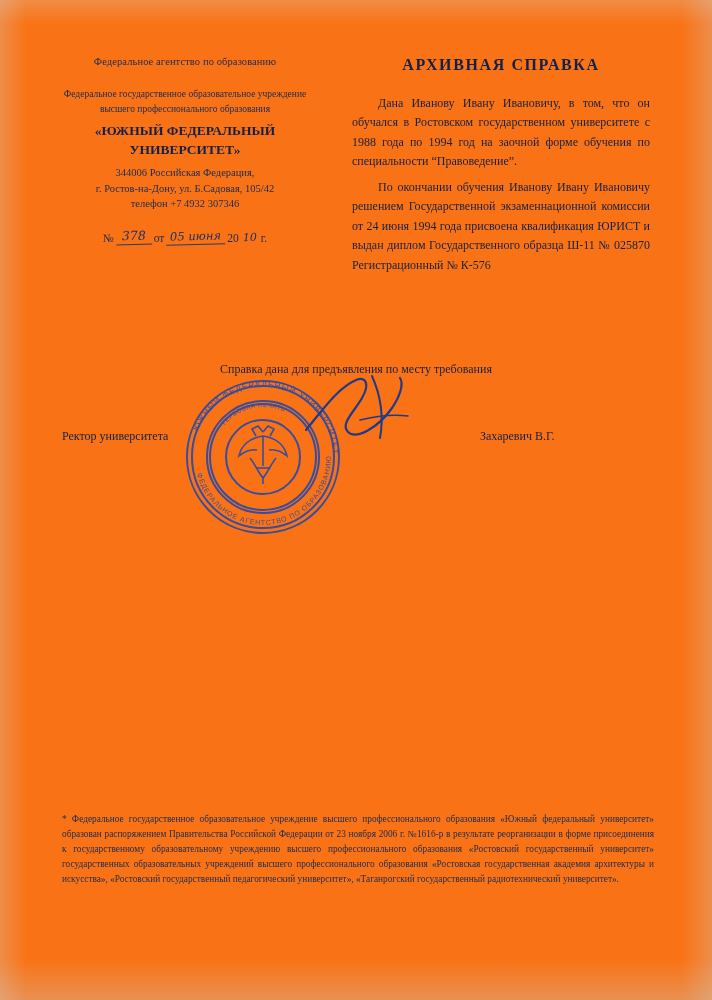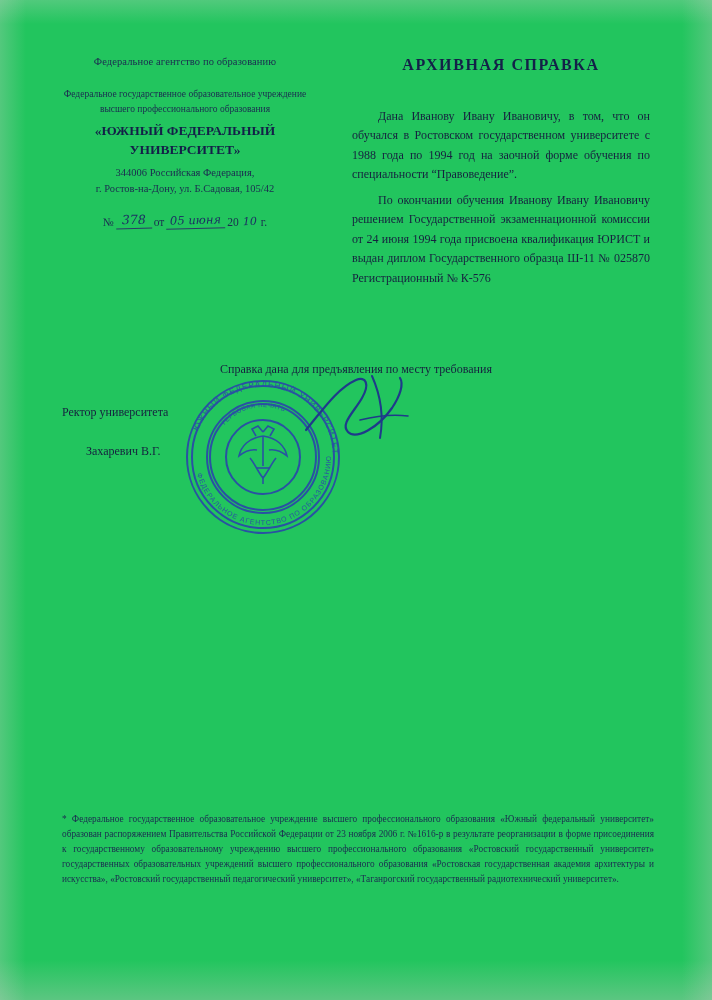--- a/index.html
+++ b/index.html
@@ -11,21 +11,21 @@
     width: 712px;
     height: 1000px;
     position: relative;
     font-family: "Liberation Serif", serif;
     color: #16213f;
     overflow: hidden;
   }
   .page {
     position: absolute;
     inset: 0;
-    background: #22c55e;
+    background: #f97316;
   }
   
   .page::before {
     content: "";
     position: absolute;
     inset: 0;
     background:
       linear-gradient(90deg, rgba(210,210,205,0.28) 0px, rgba(255,255,255,0) 26px),
       linear-gradient(270deg, rgba(205,205,200,0.30) 0px, rgba(255,255,255,0) 30px),
       linear-gradient(180deg, rgba(215,215,210,0.26) 0px, rgba(255,255,255,0) 24px),
@@ -99,21 +99,21 @@
   .hand.tiny  { font-size: 11px; padding: 0 2px 1px 2px; border-bottom: none; }
 
   .title-right {
     font-size: 16px;
     font-weight: bold;
     letter-spacing: 1.6px;
     text-align: center;
     color: #132048;
   }
   .body-text {
-    margin-top: 33px;
+    margin-top: 20px;
     font-size: 12px;
     line-height: 1.62;
     text-align: justify;
     text-indent: 26px;
     color: #16213f;
   }
   .body-text + .body-text { margin-top: 6px; }
 
   .mid-line {
     position: absolute;
@@ -126,21 +126,20 @@
   }
   .signature-row {
     position: absolute;
     left: 62px;
     top: 405px;
     width: 588px;
     display: flex;
     align-items: baseline;
     font-size: 12px;
     color: #16213f;
-    flex-direction: column;
   }
   .rector-label { width: 190px; }
   .sig-gap { flex: 1; }
   .rector-name { width: 170px; text-align: left; padding-left: 24px; margin-top: 24px; }
 
   
   .stamp {
     position: absolute;
     left: 178px;
     top: 372px;
@@ -175,20 +174,21 @@
 
 <div class="page">
 
   <div class="col-left">
     <div class="agency">Федеральное агентство по образованию</div>
     <div class="institution">Федеральное государственное образовательное учреждение высшего профессионального образования</div>
     <div class="univ-name">«ЮЖНЫЙ ФЕДЕРАЛЬНЫЙ УНИВЕРСИТЕТ»</div>
     <div class="address">
       <div>344006 Российская Федерация,</div>
       <div>г. Ростов-на-Дону, ул. Б.Садовая, 105/42</div>
+      <div>телефон +7 4932 307346</div>
     </div>
 
     <div class="numline">
       <span class="lbl">№</span>
       <span class="hand">378</span>
       <span class="lbl">от</span>
       <span class="hand small">05 июня</span>
       <span class="lbl">20</span>
       <span class="hand tiny">10</span>
       <span class="lbl">г.</span>

